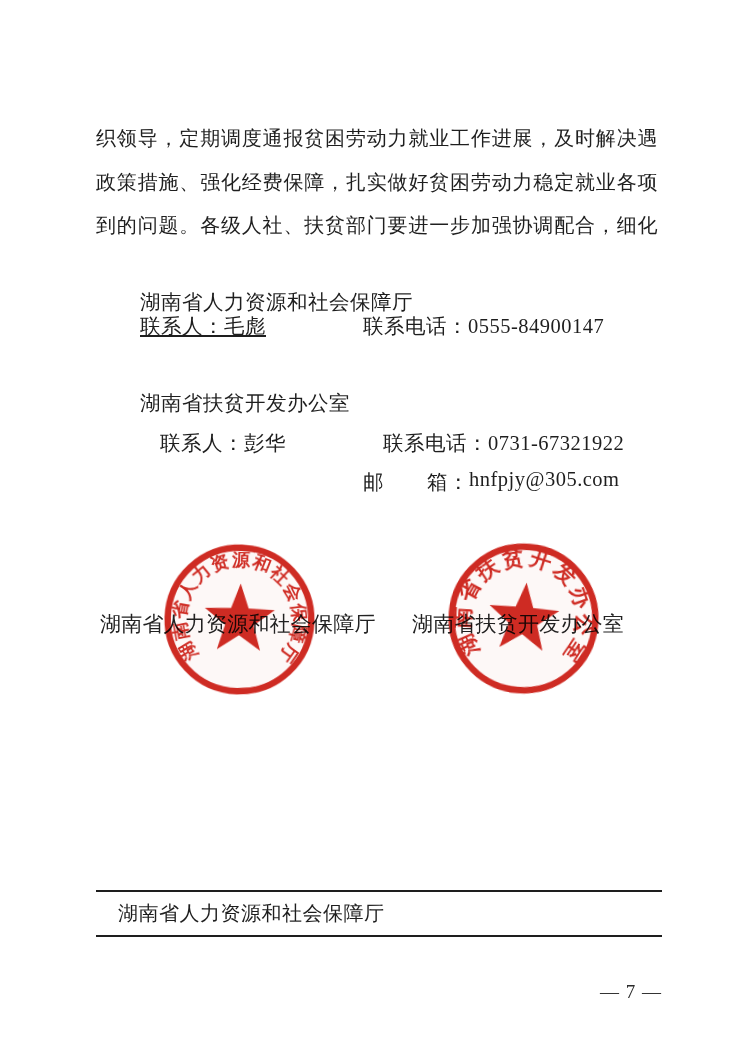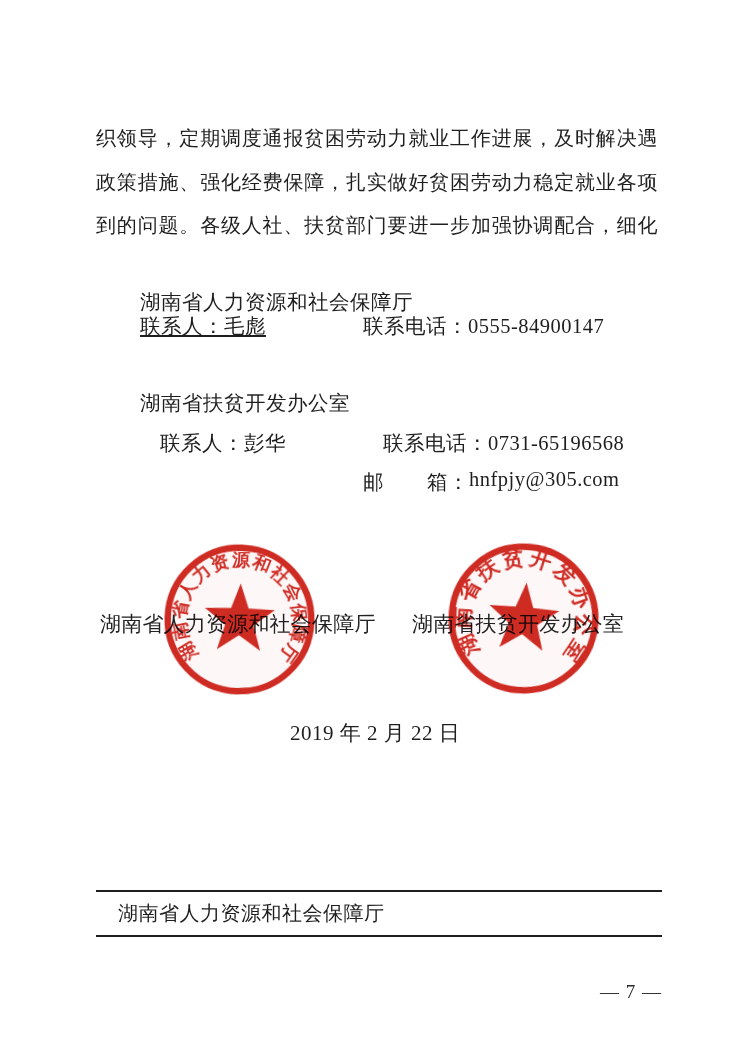--- a/index.html
+++ b/index.html
@@ -131,21 +131,21 @@
 
   <div class="abs org1">湖南省人力资源和社会保障厅</div>
   <div class="abs crow1 crow">
     <span>联系人：毛彪</span>
     <span class="phone-col">联系电话：0555-84900147</span>
   </div>
 
   <div class="abs org2">湖南省扶贫开发办公室</div>
   <div class="abs crow2 crow">
     <span>联系人：彭华</span>
-    <span class="phone-col">联系电话：0731-65196568</span>
+    <span class="phone-col">联系电话：0731-67321922</span>
   </div>
   <div class="abs erow">
     <span class="email-label">
       <span>邮</span>
       <span>箱：</span>
     </span><span>hnfpjy@305.com</span>
   </div>
 
   <div class="abs sig sig-left">湖南省人力资源和社会保障厅</div>
   <div class="abs sig sig-right">湖南省扶贫开发办公室</div>
@@ -171,21 +171,20 @@
       </defs>
       <circle cx="100" cy="100" r="80" fill="#e8b0a6" opacity="0.10"></circle>
       <circle cx="100" cy="100" r="84" fill="none" stroke="#cc1f17" stroke-width="7.5"></circle>
       <text fill="#cc1f17" text-anchor="middle">
         <textPath href="#sealArcR" startOffset="50%">湖南省扶贫开发办公室</textPath>
       </text>
       <path fill="#cc1f17" d="M100 58 L110.3 86.8 L140.9 87.7 L116.6 106.4 L125.3 135.8 L100 118.5 L74.7 135.8 L83.4 106.4 L59.1 87.7 L89.7 86.8 Z"></path>
     </svg>
   </div>
 
-  <div class="issue-date">2019 年 2 月 22 日</div>
 
   <div class="footer">
     <div class="footer-rule"></div>
     <div class="footer-body">
       <span class="footer-org">湖南省人力资源和社会保障厅</span>
     </div>
     <div class="footer-rule"></div>
   </div>
 
   <div class="page-number">— 7 —</div>

